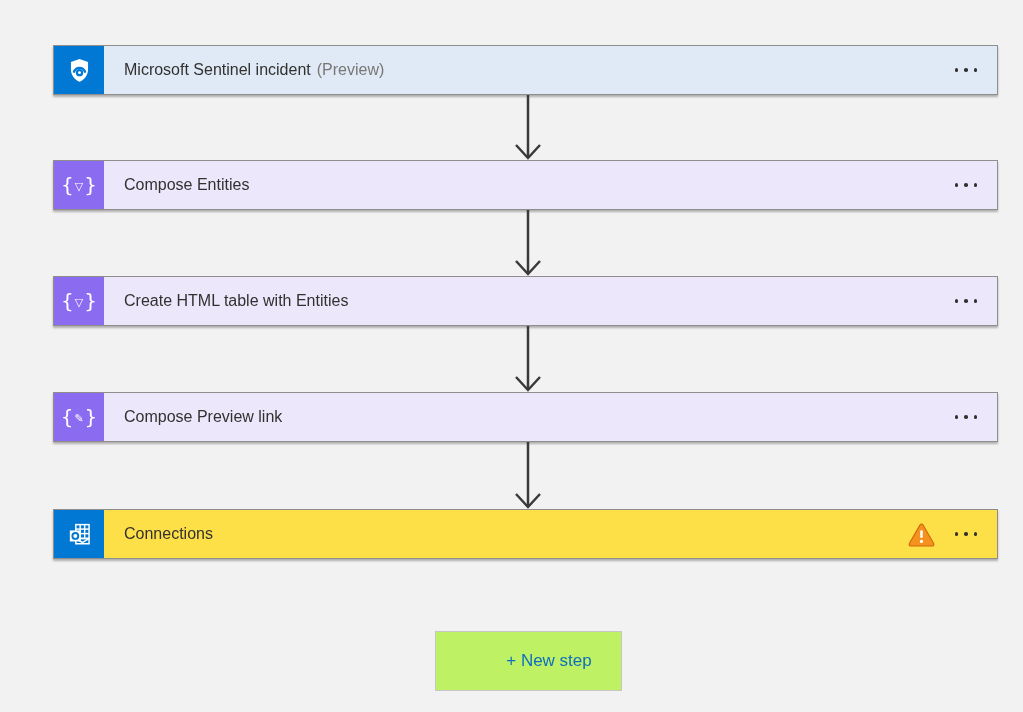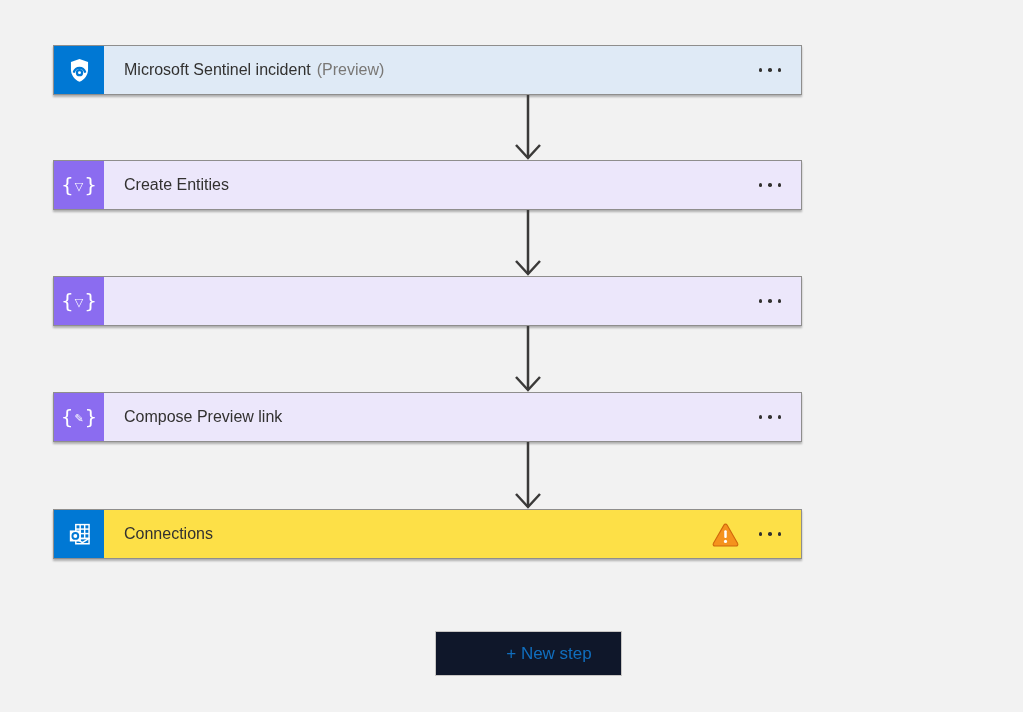--- a/index.html
+++ b/index.html
@@ -2,21 +2,21 @@
 <html style="--canvas-bg: #f2f2f2; --accent-blue: #0078d4; --card-border: #8f8e8d; --arrow: #3b3a39; --title-text: #323130; --preview-text: #797775; --warn-fill: #f5921d; --warn-border: #d0680c; --new-step-text: #106ebe;"><head>
 <meta charset="utf-8">
 <style>
   html,body{margin:0;padding:0;}
   body{
     width:1023px;height:712px;position:relative;overflow:hidden;
     background:var(--canvas-bg,#f2f2f2);
     font-family:"Liberation Sans",sans-serif;
   }
   .card{
-    position:absolute;left:53px;width:749px;height:50px;box-sizing:border-box;
+    position:absolute;left:53px;width:945px;height:50px;box-sizing:border-box;
     border:1px solid var(--card-border,#8f8e8d);
     box-shadow:0 1.5px 2px rgba(0,0,0,.28);
     display:flex;align-items:center;cursor:pointer;
   }
   .icon-box{
     width:50px;height:100%;flex:none;
     display:flex;align-items:center;justify-content:center;
   }
   .ic{display:none;}
   .ic.show{display:flex;}
@@ -35,22 +35,22 @@
     position:absolute;right:16px;top:0;height:100%;
     display:flex;align-items:center;gap:6px;padding:0 4px;cursor:pointer;
   }
   .menu i{
     width:3.5px;height:3.5px;border-radius:50%;
     background:var(--title-text,#323130);display:block;
   }
   .warning{position:absolute;right:62px;top:13px;}
   .arrow{position:absolute;}
   .new-step{
-    position:absolute;left:435px;top:631px;width:187px;height:45px;
-    background:#0f172a;border:1px solid #c8c6c4;
+    position:absolute;left:435px;top:631px;width:187px;height:60px;
+    background:#bef264;border:1px solid #c8c6c4;
     color:var(--new-step-text,#106ebe);font-size:17px;
     font-family:"Liberation Sans",sans-serif;cursor:pointer;padding-left:47px;
   }
 </style>
 </head>
 <body>
 
 <div id="canvas">
   <div class="card" style="top: 45px; background: rgb(223, 234, 246);">
     <div class="icon-box" style="background: rgb(0, 120, 212);">
@@ -78,21 +78,21 @@
   <div class="card" style="top: 160px; background: rgb(236, 231, 251);">
     <div class="icon-box" style="background: rgb(139, 108, 240);">
 
       <span class="ic ic-glyph show">
         <span class="g-brace g-open">{</span>
           <span class="g-mid">▽</span>
           <span class="g-brace g-close">}</span>
       </span>
 
     </div>
-    <div class="title"><span class="t">Create Entities</span></div>
+    <div class="title"><span class="t">Compose Entities</span></div>
 
     <div class="menu">
         <i></i>
         <i></i>
         <i></i>
       </div>
   </div>
 
   <svg class="arrow" width="30" fill="none" stroke="var(--arrow,#3b3a39)" stroke-width="2.5" height="66" viewBox="0 0 30 66" style="top: 210px; left: 513px;">
     <line x1="15" y1="0" x2="15" y2="64"></line>
@@ -102,20 +102,21 @@
   <div class="card" style="top: 276px; background: rgb(236, 231, 251);">
     <div class="icon-box" style="background: rgb(139, 108, 240);">
 
       <span class="ic ic-glyph show">
         <span class="g-brace g-open">{</span>
           <span class="g-mid">▽</span>
           <span class="g-brace g-close">}</span>
       </span>
 
     </div>
+    <div class="title"><span class="t">Create HTML table with Entities</span></div>
 
     <div class="menu">
         <i></i>
         <i></i>
         <i></i>
       </div>
   </div>
 
   <svg class="arrow" width="30" fill="none" stroke="var(--arrow,#3b3a39)" stroke-width="2.5" height="66" viewBox="0 0 30 66" style="top: 326px; left: 513px;">
     <line x1="15" y1="0" x2="15" y2="64"></line>

